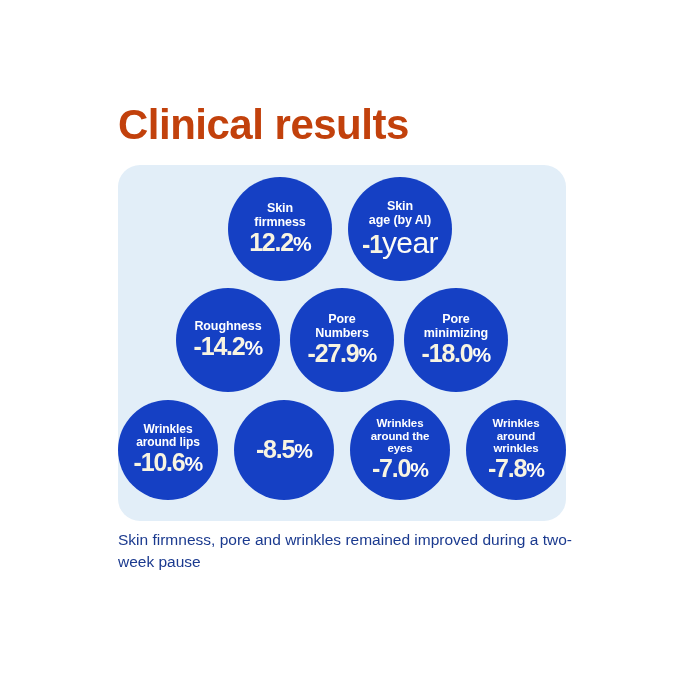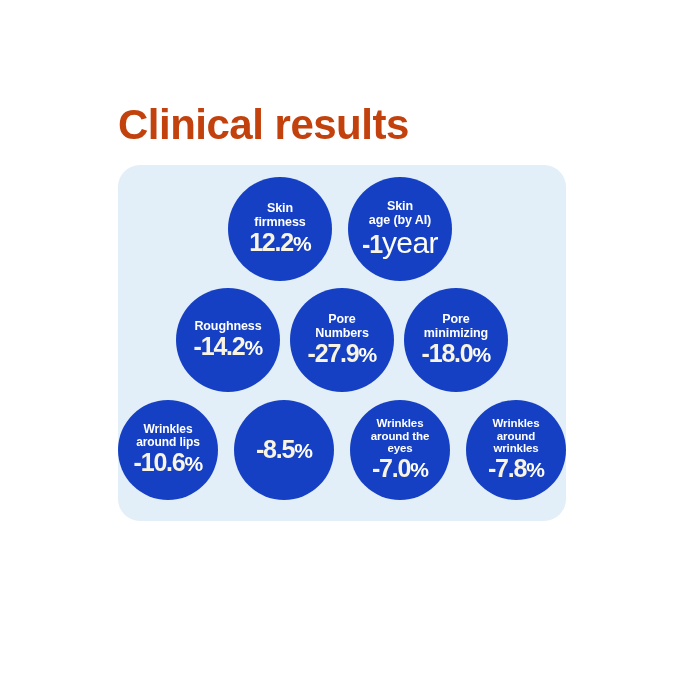--- a/index.html
+++ b/index.html
@@ -164,14 +164,15 @@
       <div class="bubble">
         <div class="bubble-label small"><span>Wrinkles</span><br><span>around the</span><br><span>eyes</span></div>
         <div class="bubble-value"><span class="num">-7.0</span><span class="unit-pct">%</span></div>
       </div>
       <div class="bubble">
         <div class="bubble-label small"><span>Wrinkles</span><br><span>around</span><br><span>wrinkles</span></div>
         <div class="bubble-value"><span class="num">-7.8</span><span class="unit-pct">%</span></div>
       </div>
     </div>
 
+  <div class="caption">Skin firmness, pore and wrinkles remained improved during a two-week pause</div>
 
 </div>
 
 </body></html>

